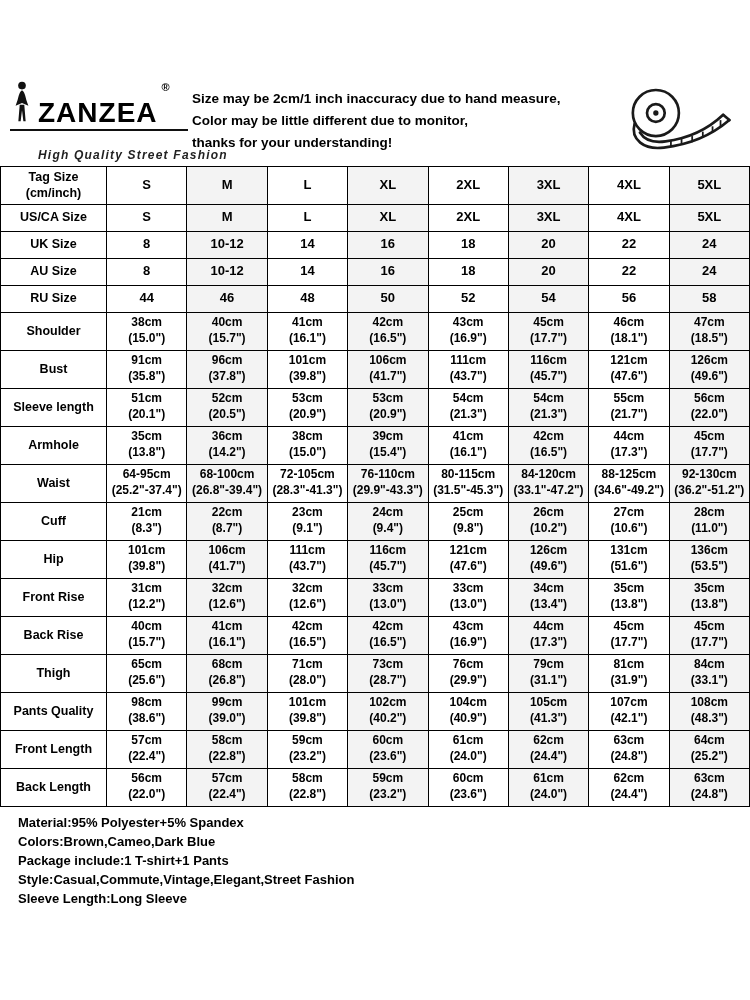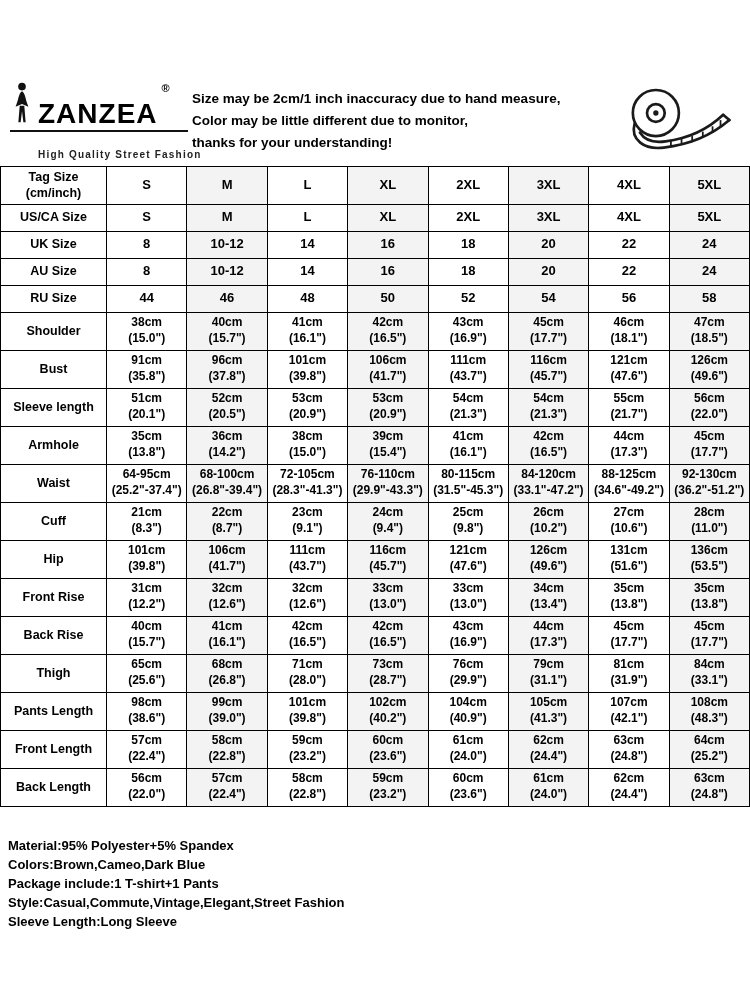--- a/index.html
+++ b/index.html
@@ -20,23 +20,24 @@
   .brand { width: 178px; flex: none; }
   .brand-row {
     display: flex; align-items: flex-end; gap: 4px;
     border-bottom: 2px solid #111; padding-bottom: 2px;
   }
   .brand-name {
     font-size: 28px; font-weight: bold; letter-spacing: 1px; line-height: 1;
   }
   .brand-reg { font-size: 11px; font-weight: bold; align-self: flex-start; }
   .brand-tagline {
-    display: block; font-size: 10px; font-weight: bold;
+    display: block; font-size: 12px; font-weight: bold;
     letter-spacing: 1.2px; color: #222; margin-top: 17px; padding-left: 28px;
     white-space: nowrap;
+    font-style: italic;
   }
   .notice {
     flex: 1; text-align: left; font-weight: bold;
     font-size: 13.5px; line-height: 22px; padding: 0 4px;
   }
   .tape-wrap { width: 128px; flex: none; display: flex; justify-content: flex-end; }
 
   
   table.size-table {
     width: 100%; border-collapse: collapse; table-layout: fixed;
@@ -50,21 +51,21 @@
   }
   .size-table th { font-size: 12.5px; }
   .size-table td { font-size: 12px; }
   .size-table tr.compact th, .size-table tr.compact td { height: 27px; margin-top: 12px; }
   .size-table tr.compact td { font-size: 13px; }
   .size-table tr.tall th, .size-table tr.tall td { height: 38px; }
   
   .size-table tr > *:nth-child(2n+3) { background: #f3f3f3; }
 
   
-  .details { padding: 6px 5px 0 8px; margin-top: 23px; }
+  .details { padding: 6px 5px 0 18px; }
   .details .detail-line {
     font-weight: bold; font-size: 13px; line-height: 19px;
   }
 </style>
 </head>
 <body>
 
 <div class="page">
 
   <div class="header">
@@ -368,21 +369,21 @@
           <td>76cm
 (29.9")</td>
           <td>79cm
 (31.1")</td>
           <td>81cm
 (31.9")</td>
           <td>84cm
 (33.1")</td>
         </tr>
         <tr class="tall">
-          <th>Pants Length</th>
+          <th>Pants Quality</th>
           <td>98cm
 (38.6")</td>
           <td>99cm
 (39.0")</td>
           <td>101cm
 (39.8")</td>
           <td>102cm
 (40.2")</td>
           <td>104cm
 (40.9")</td>

